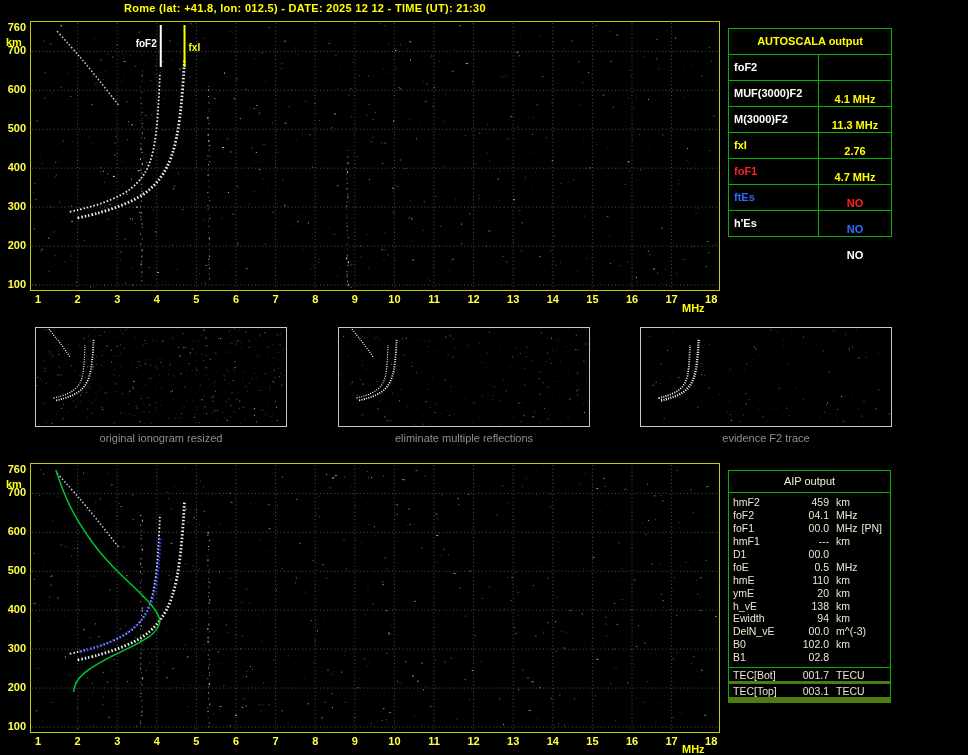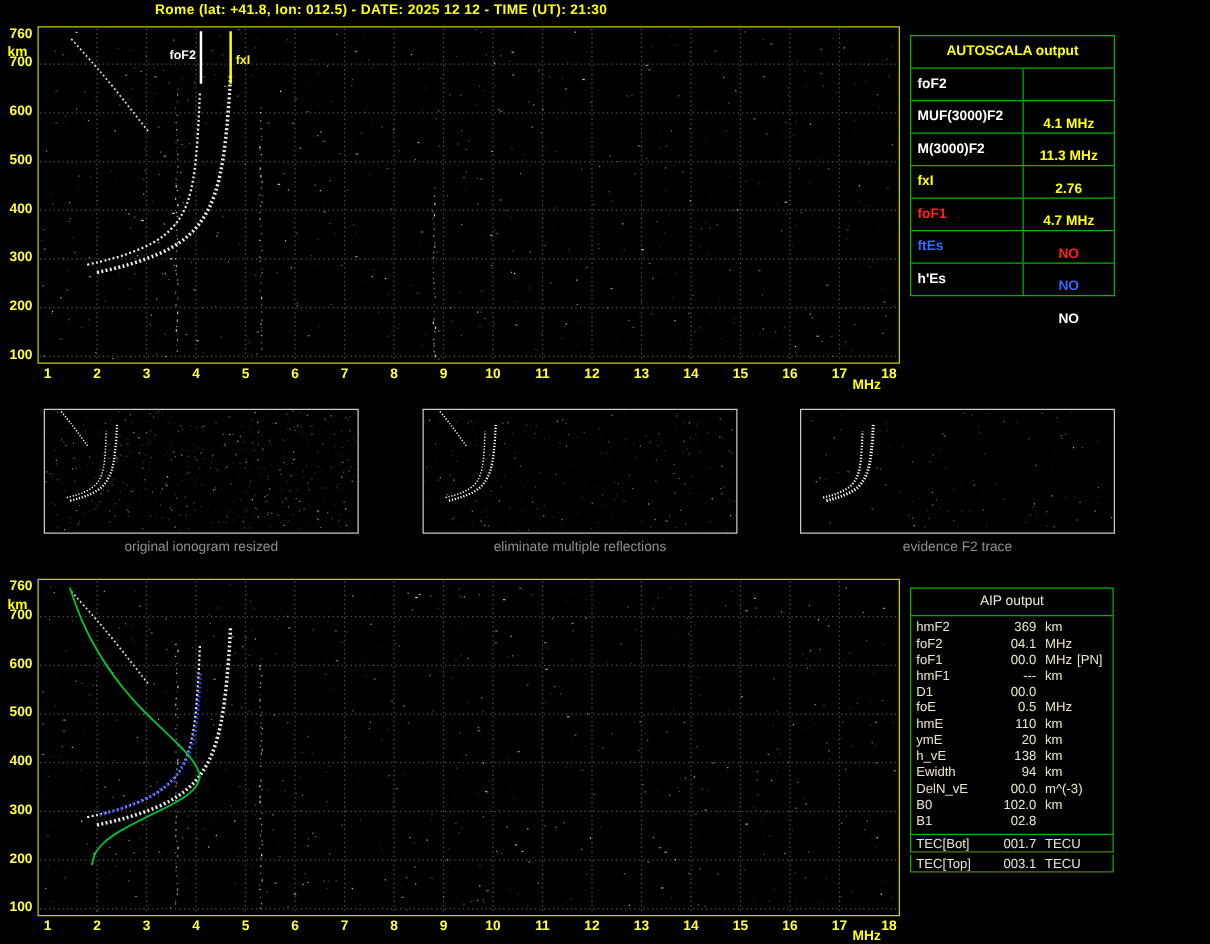--- a/index.html
+++ b/index.html
@@ -15,27 +15,27 @@
   .astitle{height:25px;line-height:25px;text-align:center;color:#ffff00;font-weight:bold;font-size:11px;border-bottom:1px solid #00b400;}
   .as-row{display:flex;height:25px;line-height:25px;border-bottom:1px solid #00b400;font-size:11px;font-weight:bold;}
   .as-row:last-child{border-bottom:none;}
   .as-label{width:84px;padding-left:5px;border-right:1px solid #00b400;}
   .as-value{flex:1;text-align:center;margin-top:32px;}
   .thumb{position:absolute;width:250px;height:98px;border:1px solid #c8c8c8;background:#000;top:327px;}
   .caption{position:absolute;top:432px;width:252px;text-align:center;color:#8f8f8f;font-size:11px;}
   .aipbox{position:absolute;left:728px;top:470px;width:161px;height:196px;border:1px solid #00b400;background:#000;}
   .aiptitle{height:21px;line-height:21px;text-align:center;color:#f0eed8;font-size:11px;border-bottom:1px solid #00b400;}
   #aip-rows{padding-top:3px;}
-  .aip-row{display:flex;align-items:flex-start;height:12.9px;font-size:10.5px;color:#eae6cf;}
+  .aip-row{display:flex;align-items:center;height:12.9px;font-size:10.5px;color:#eae6cf;}
   .aip-name{width:52px;padding-left:4px;}
   .aip-value{width:44px;text-align:right;}
   .aip-unit{margin-left:7px;}
   .aip-extra{margin-left:4px;}
   .tecrow{position:absolute;left:728px;width:161px;height:13px;display:flex;align-items:center;
-          border-left:1px solid #00b400;border-right:1px solid #00b400;border-bottom:1px solid #4d7c0f;
+          border-left:1px solid #00b400;border-right:1px solid #00b400;border-bottom:6px solid #4d7c0f;
           font-size:10.5px;color:#eae6cf;background:#000;}
   svg{display:block;}
 </style>
 </head>
 <body>
 
 <div class="screen">
 
   <div class="app-title">Rome (lat: +41.8, lon: 012.5) - DATE: 2025 12 12 - TIME (UT): 21:30</div>
 
@@ -2572,21 +2572,21 @@
       </svg>
   </div>
   <div class="unit" style="left:6px;top:478px;">km</div>
   <div class="unit" style="left:682px;top:743px;">MHz</div>
 
   <div class="aipbox">
     <div class="aiptitle">AIP output</div>
     <div id="aip-rows">
         <div class="aip-row">
           <span class="aip-name">hmF2</span>
-          <span class="aip-value">369</span>
+          <span class="aip-value">459</span>
           <span class="aip-unit">km</span>
           <span class="aip-extra"></span>
         </div>
         <div class="aip-row">
           <span class="aip-name">foF2</span>
           <span class="aip-value">04.1</span>
           <span class="aip-unit">MHz</span>
           <span class="aip-extra"></span>
         </div>
         <div class="aip-row">

